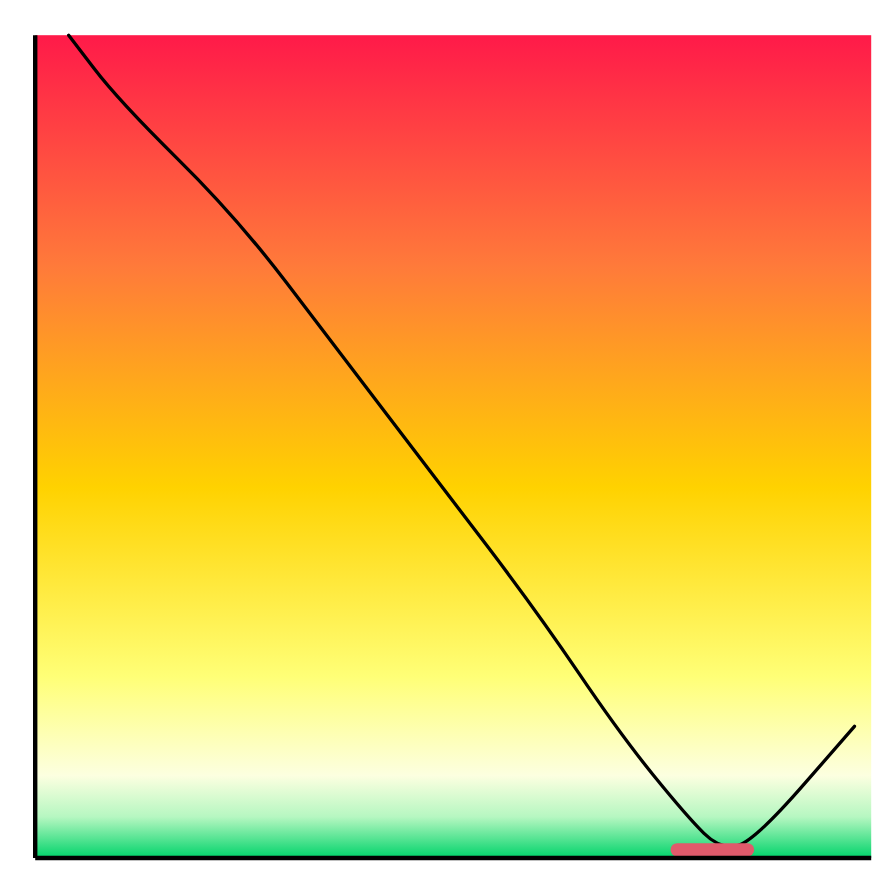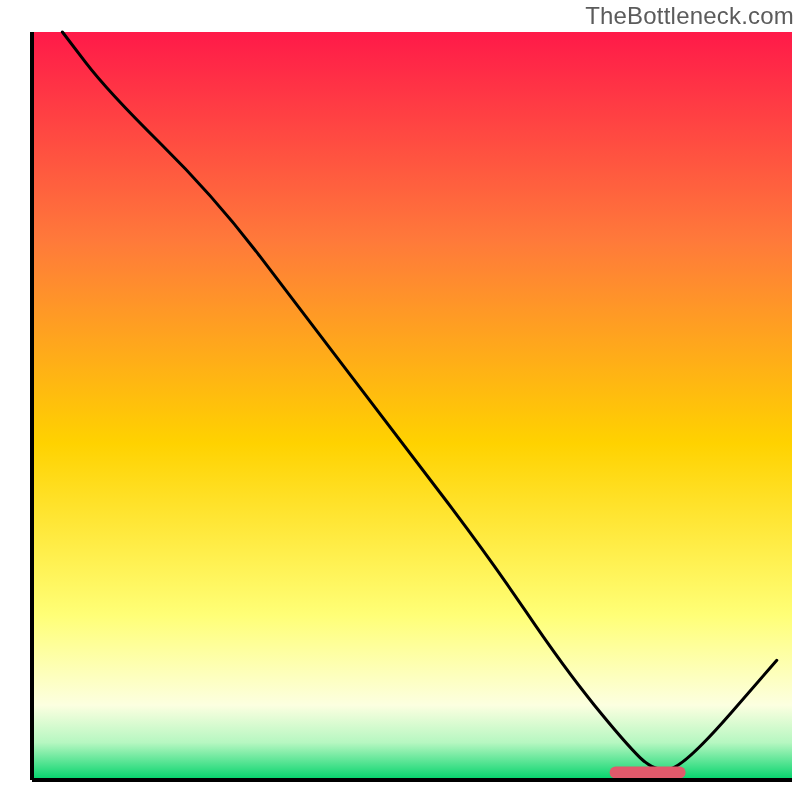--- a/index.html
+++ b/index.html
@@ -28,21 +28,20 @@
     user-select: none;
   }
   svg {
     display: block;
   }
 </style>
 </head>
 <body>
 
 <div class="frame">
-  <div class="watermark">TheBottleneck.com</div>
 
   <svg id="chart-svg" width="800" height="800" viewBox="0 0 800 800">
     <defs>
       <linearGradient id="bg-grad" x1="0" y1="0" x2="0" y2="1">
         <stop id="g0" offset="0%" stop-color="#ff1a49"></stop>
         <stop id="g1" offset="28%" stop-color="#ff7a3a"></stop>
         <stop id="g2" offset="55%" stop-color="#ffd200"></stop>
         <stop id="g3" offset="78%" stop-color="#ffff77"></stop>
         <stop id="g4" offset="90%" stop-color="#fcffe0"></stop>
         <stop id="g5" offset="95%" stop-color="#b6f7c1"></stop>

